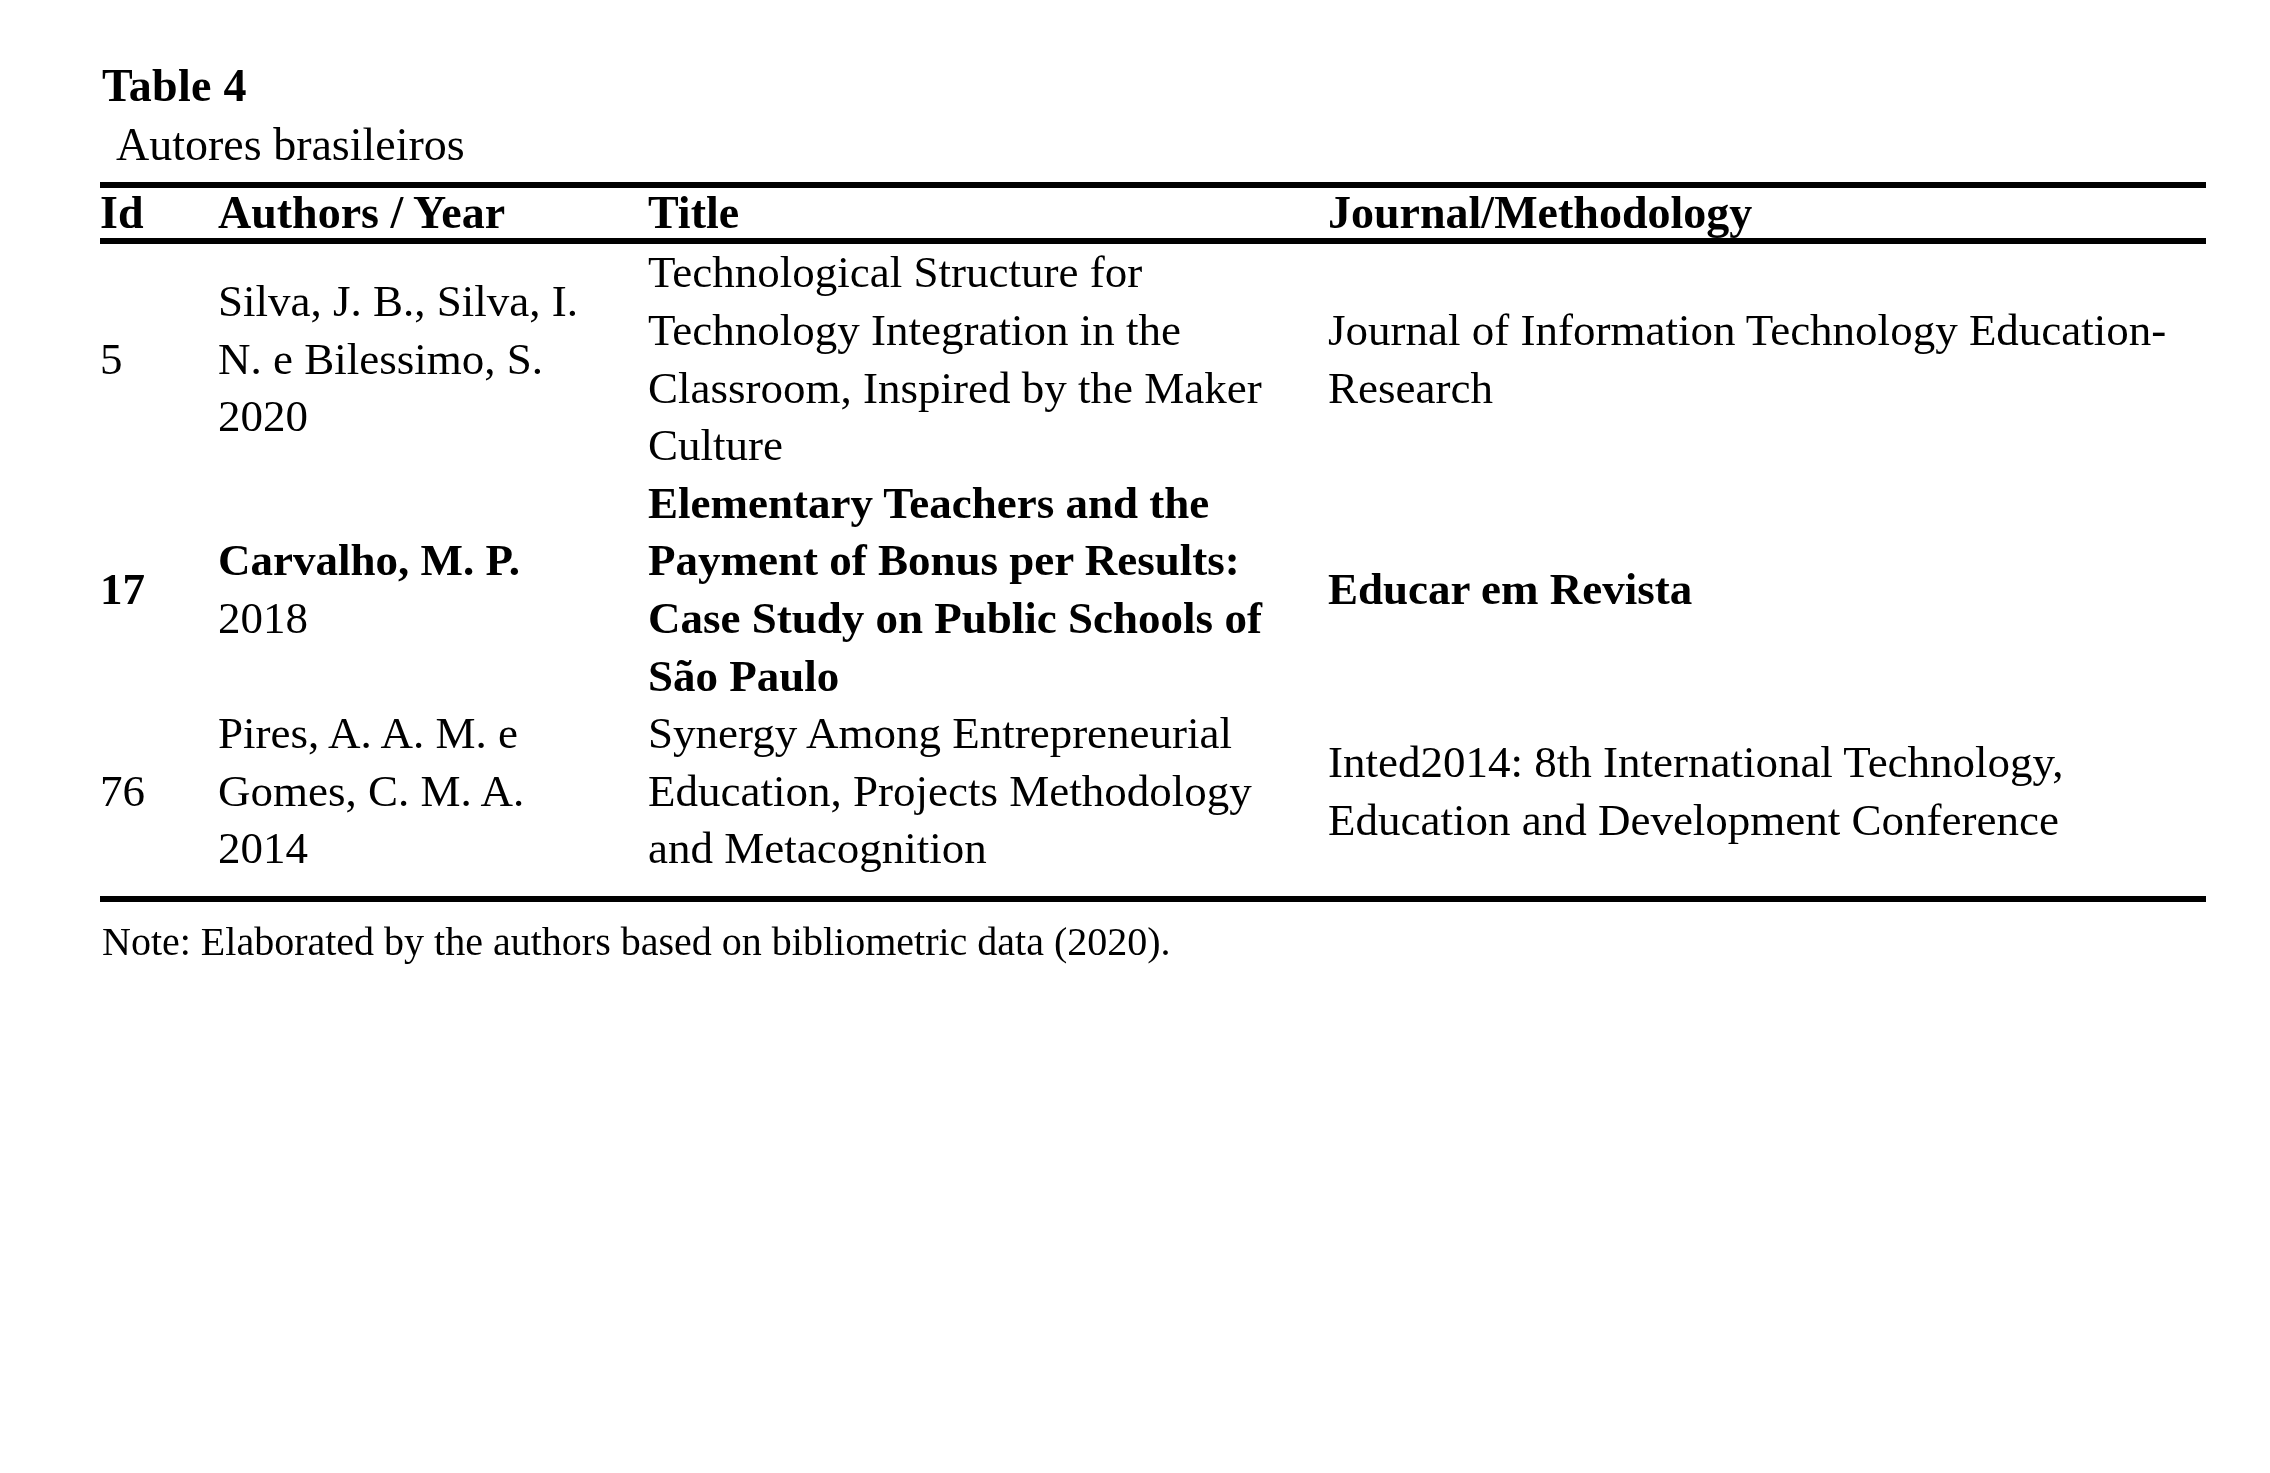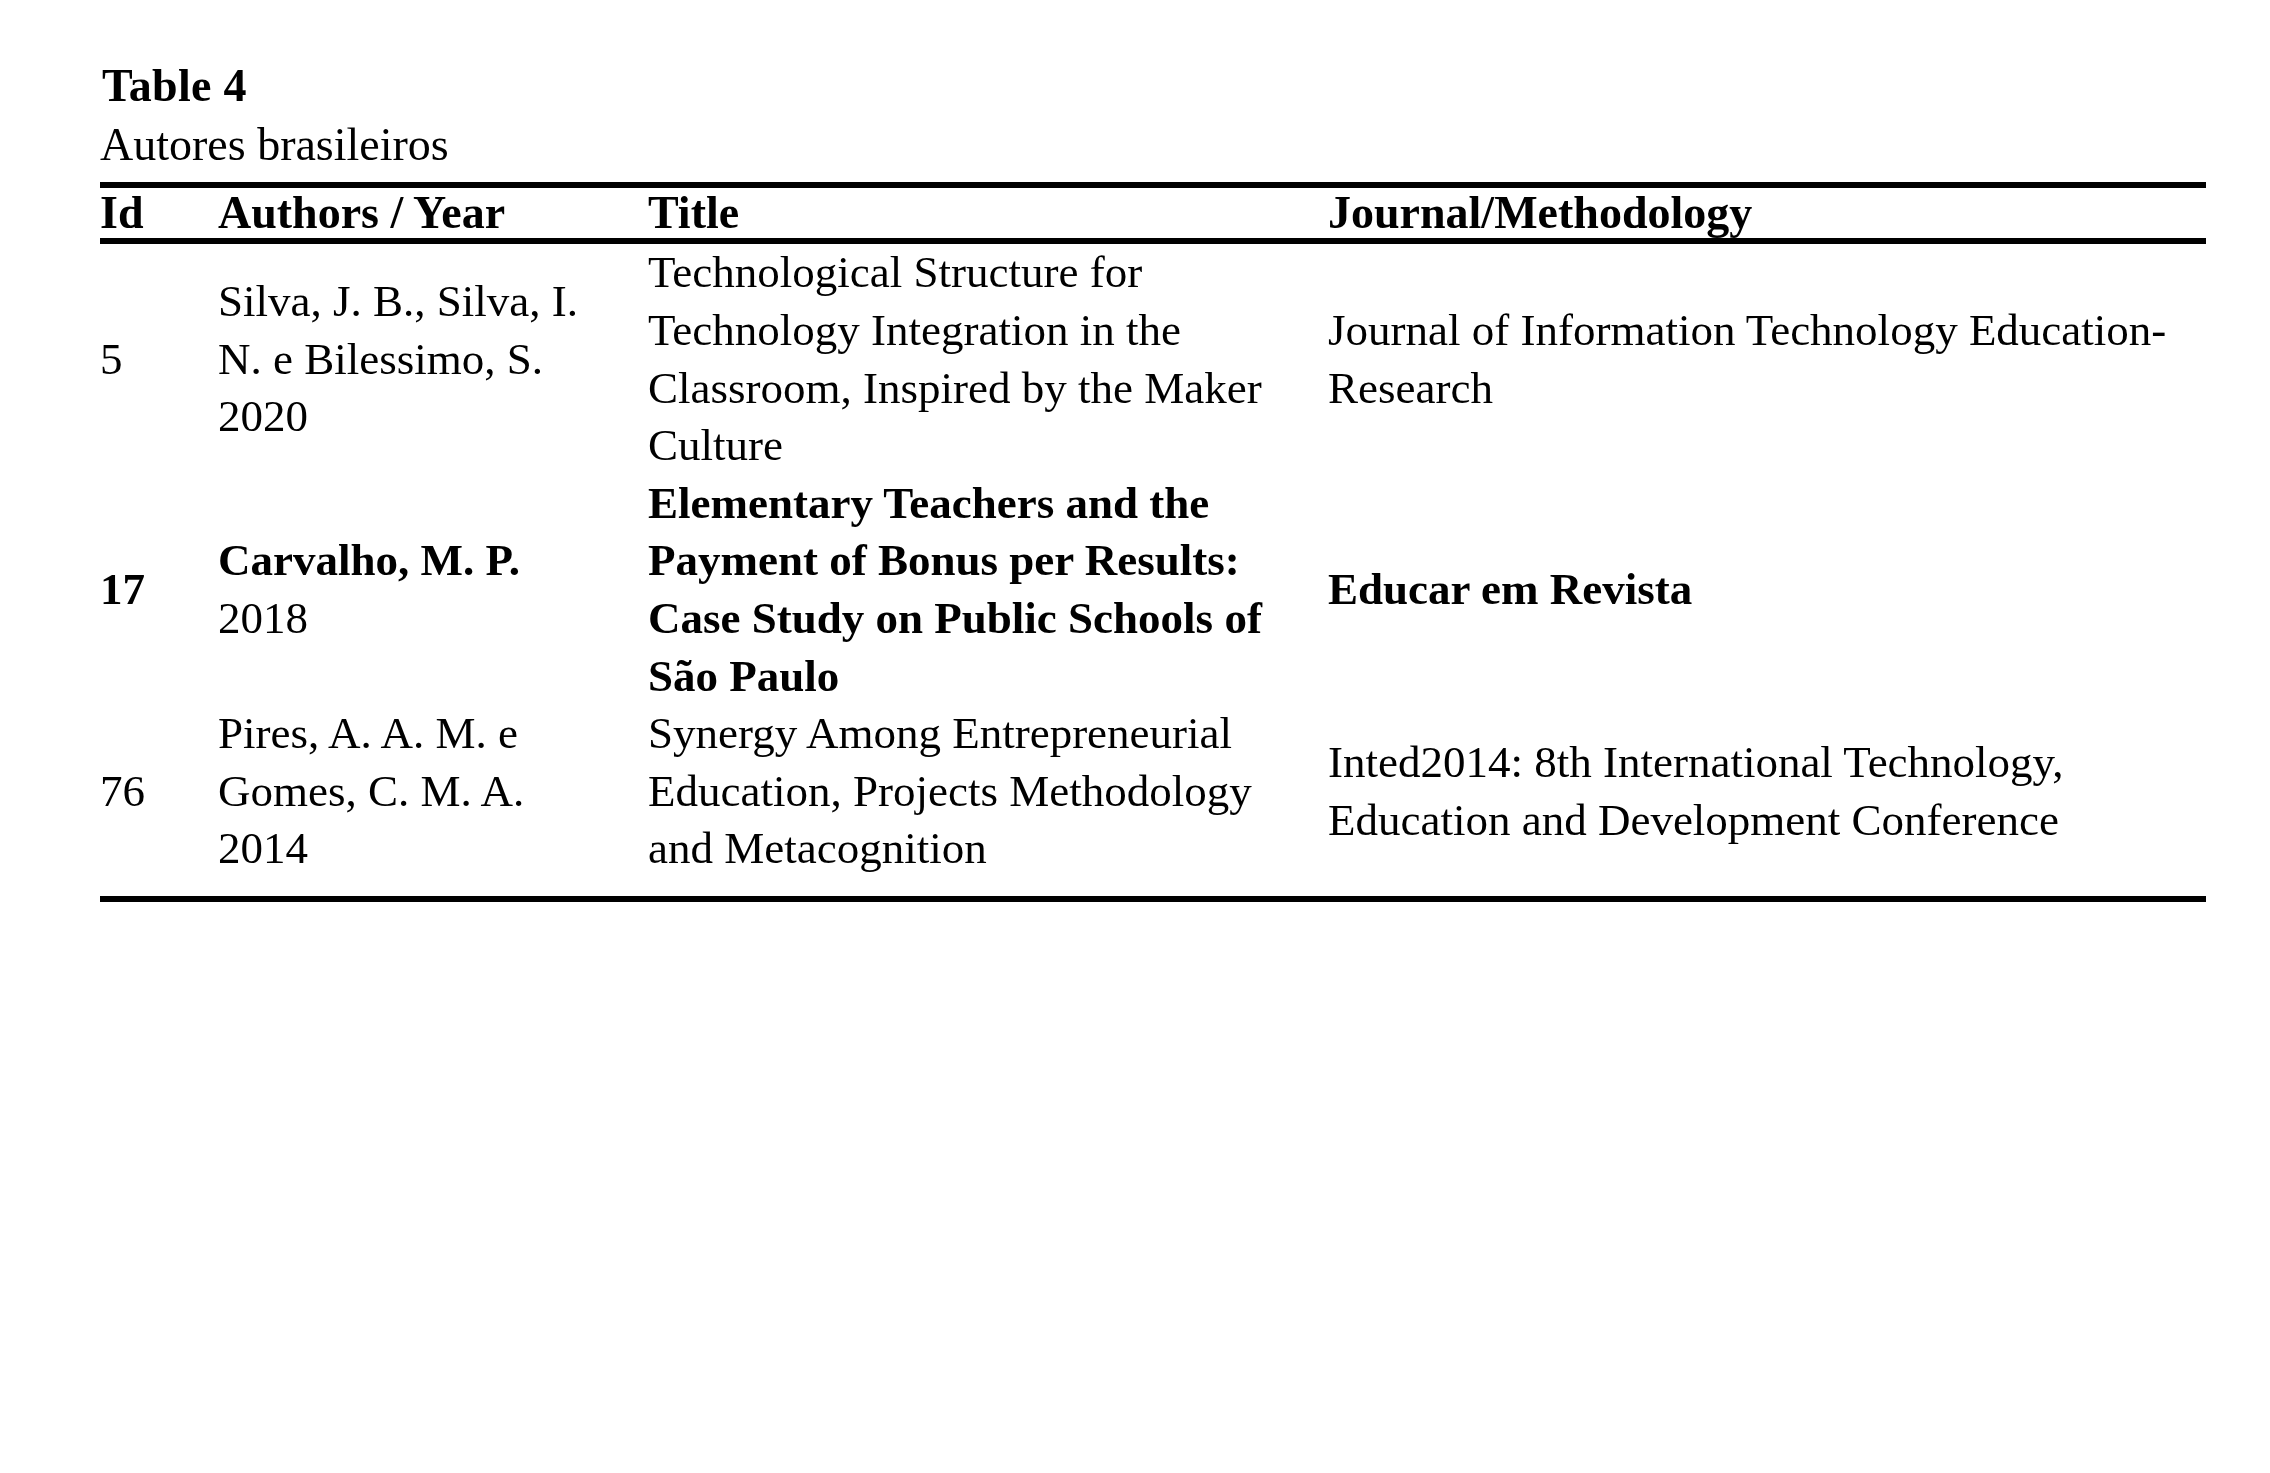--- a/index.html
+++ b/index.html
@@ -24,21 +24,21 @@
     font-size: 46px;
     font-weight: bold;
     line-height: 1.15;
     margin: 0 0 6px 2px;
     letter-spacing: 0.3px;
   }
   .table-caption {
     font-size: 46px;
     font-weight: normal;
     line-height: 1.15;
-    margin: 0 0 10px 0;
+    margin: 0 0 10px 16px;
   }
   table.tbl {
     width: 100%;
     border-collapse: collapse;
     table-layout: fixed;
   }
   table.tbl th, table.tbl td {
     vertical-align: middle;
     text-align: left;
     padding: 0;
@@ -120,14 +120,15 @@
       <tr>
         <td class="col-id">76</td>
         <td class="col-authors">Pires, A. A. M. e Gomes, C. M. A. 2014</td>
         <td class="col-title">Synergy Among Entrepreneurial Education, Projects Methodology and Metacognition</td>
         <td class="col-journal">Inted2014: 8th International Technology, Education and Development Conference</td>
       </tr>
 
     </tbody>
   </table>
 
+  <div class="note">Note: Elaborated by the authors based on bibliometric data (2020).</div>
 
 </div>
 
 </body></html>

